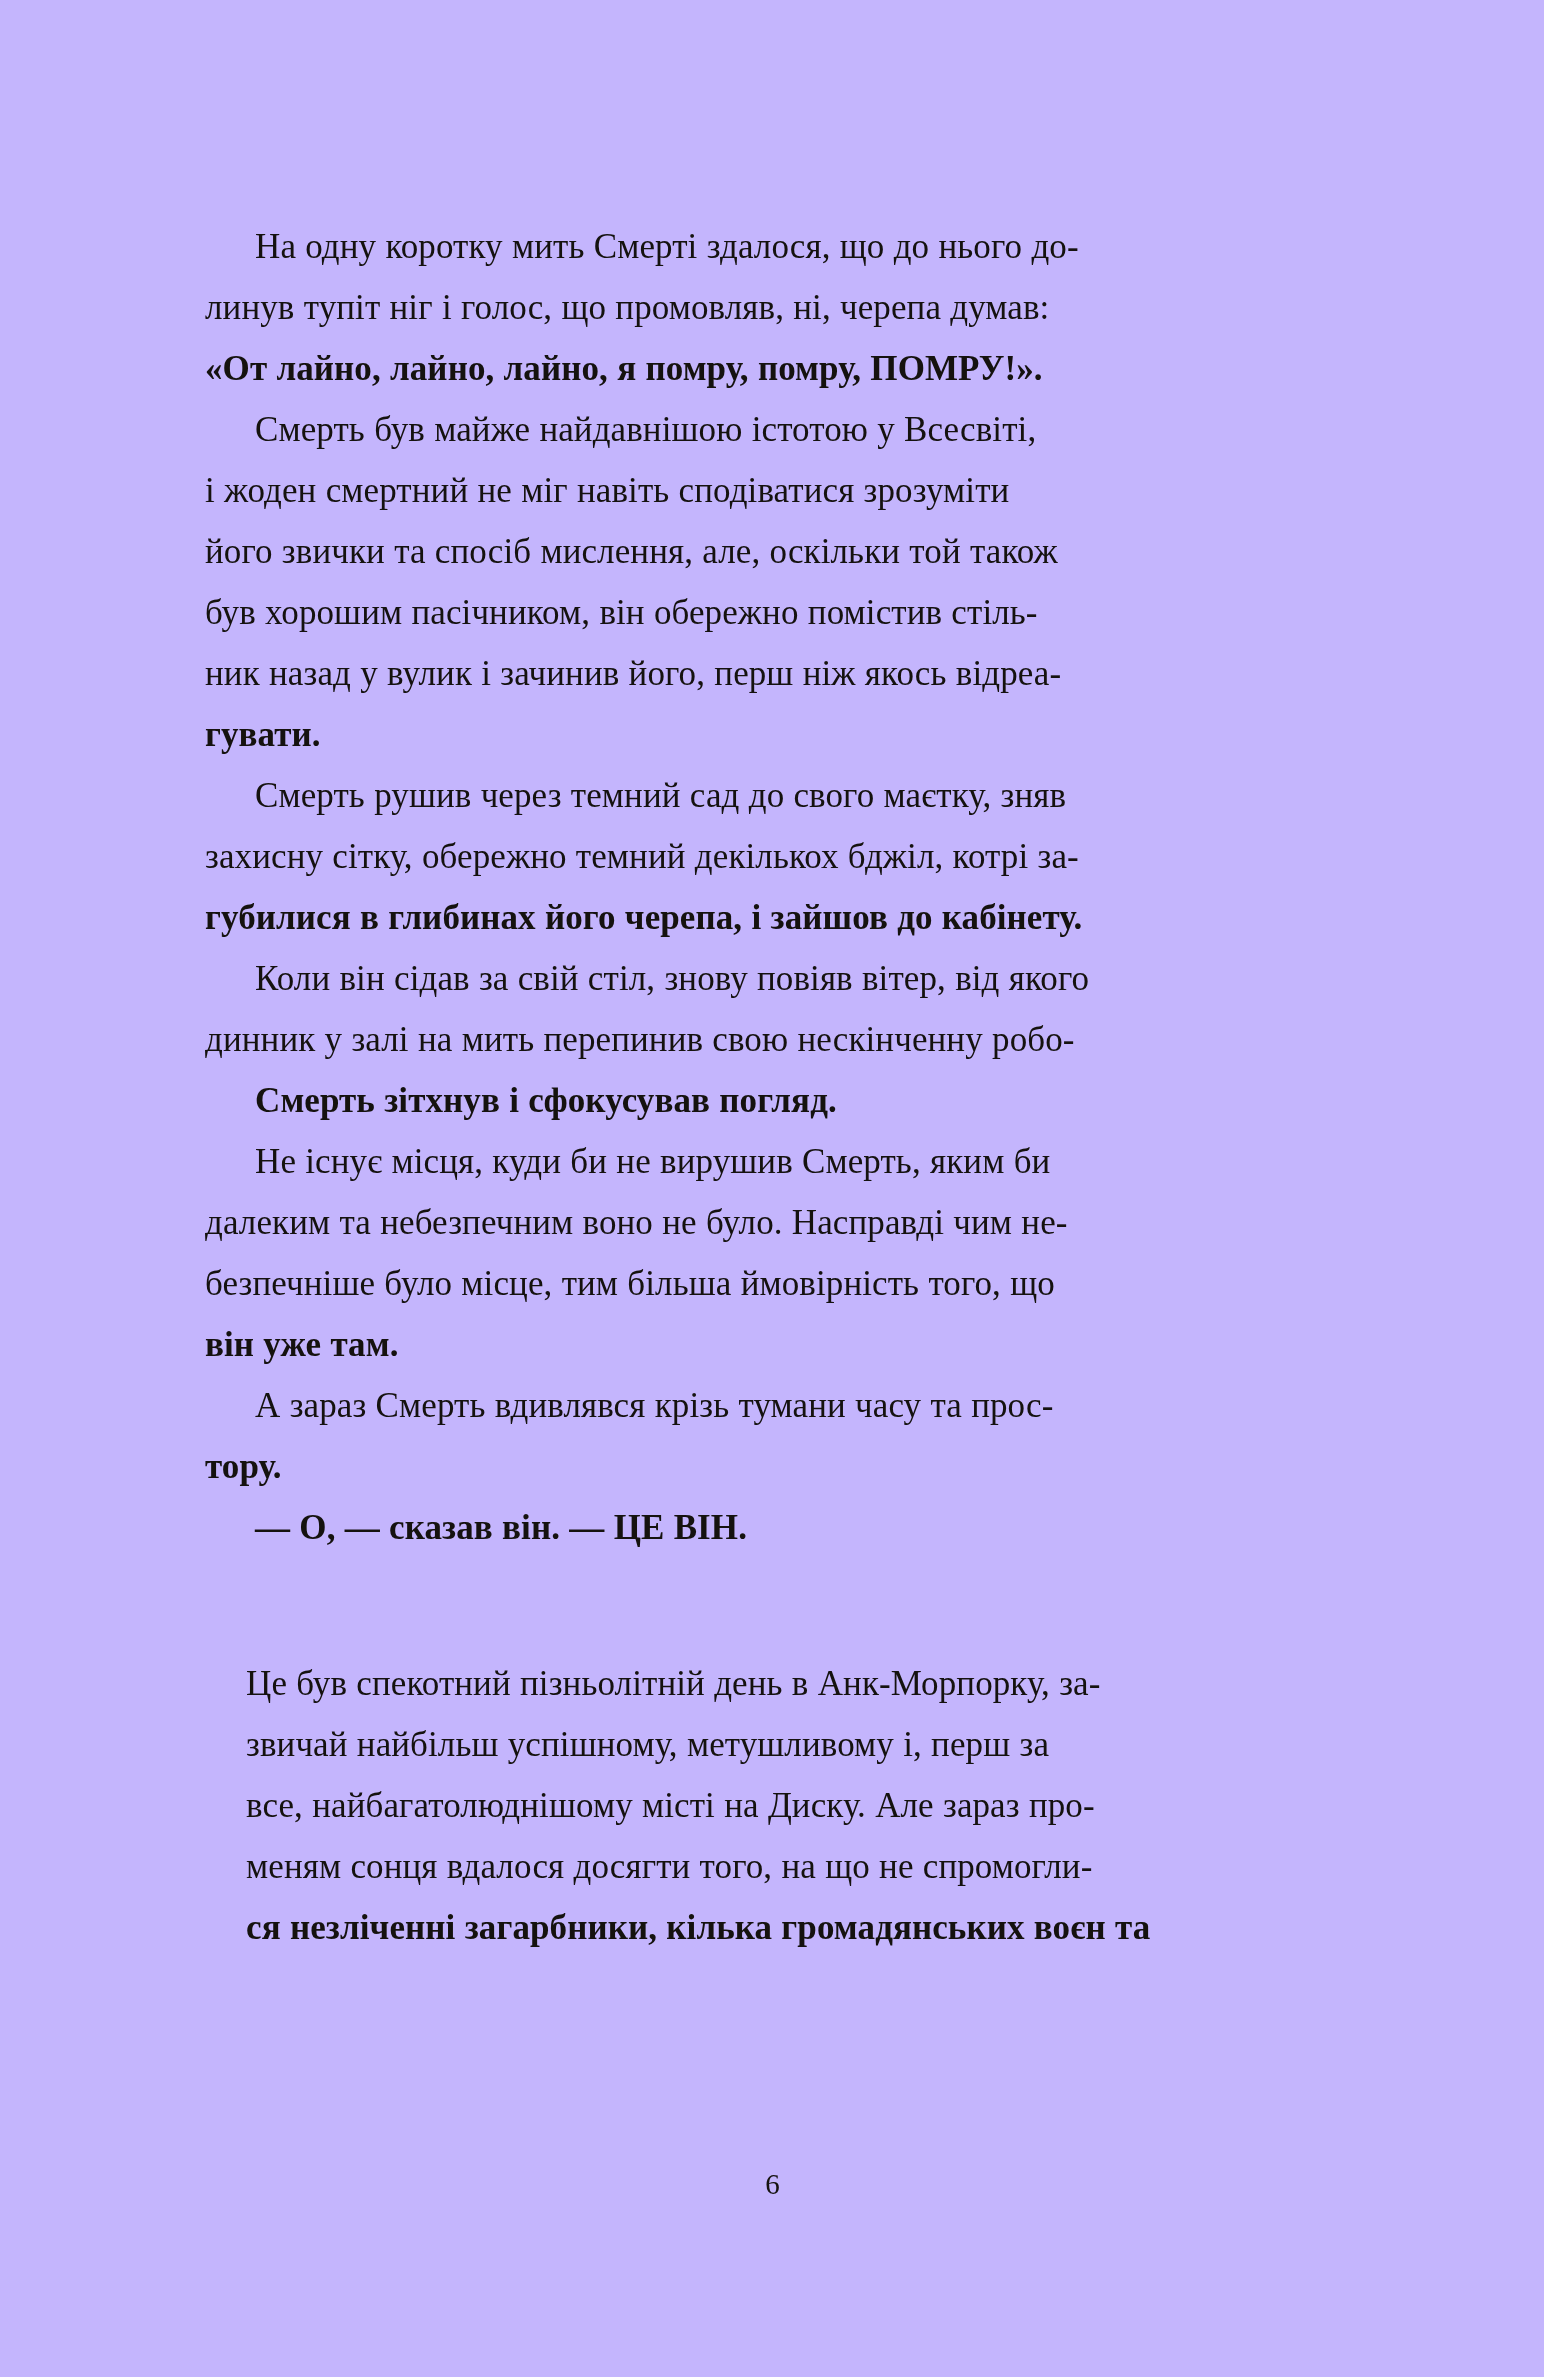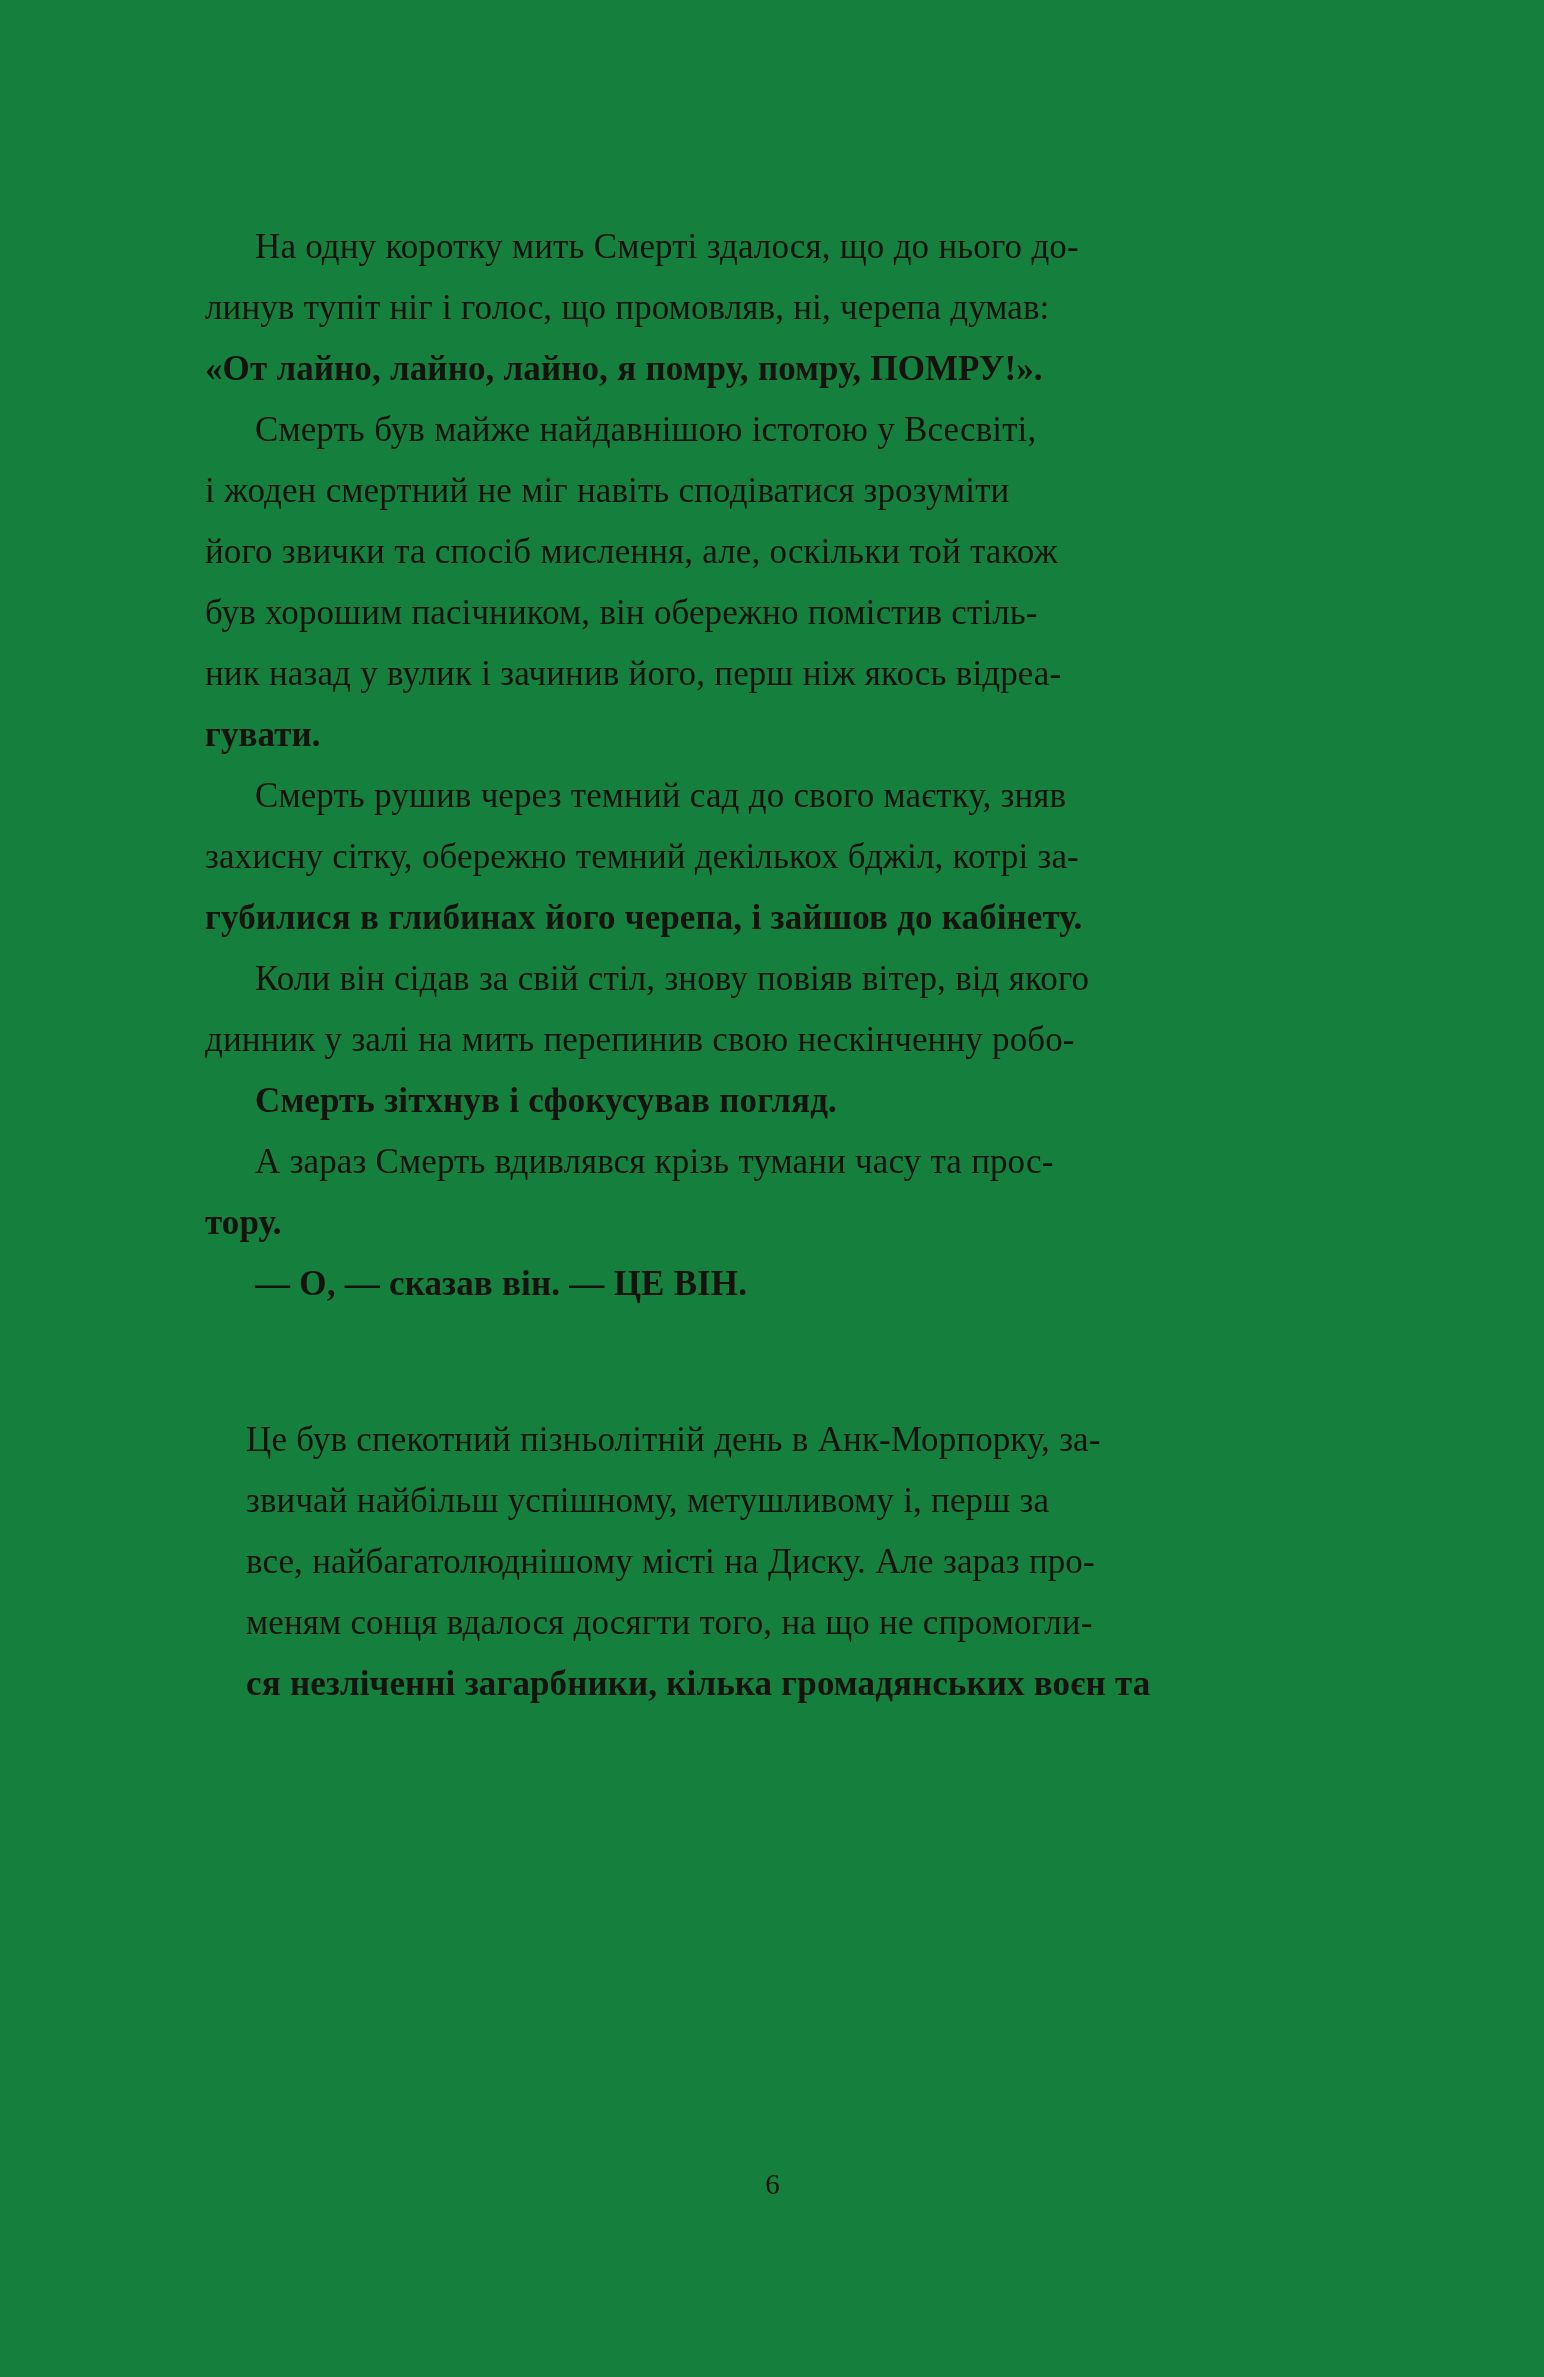--- a/index.html
+++ b/index.html
@@ -72,21 +72,21 @@
     text-align: center;
     font-size: 29px;
     line-height: 35px;
     color: #15120f;
     font-family: "Liberation Serif", "DejaVu Serif", serif;
   }
 </style>
 </head>
 <body style="color: rgb(21, 18, 15);">
 
-<div class="page" style="background: #15803d;">
+<div class="page" style="background: #c4b5fd;">
 
   <div class="text-block">
 
     <div class="section-one">
       <p class="para">
           <span class="ln first">На одну коротку мить Смерті здалося, що до нього до-</span>
           <span class="ln">линув тупіт ніг і голос, що промовляв, ні, черепа думав:</span>
           <span class="ln last">«От лайно, лайно, лайно, я помру, помру, ПОМРУ!».</span>
         </p>
       <p class="para">
@@ -103,20 +103,26 @@
           <span class="ln last">губилися в глибинах його черепа, і зайшов до кабінету.</span>
         </p>
       <p class="para">
           <span class="ln first">Коли він сідав за свій стіл, знову повіяв вітер, від якого</span>
           <span class="ln">динник у залі на мить перепинив свою нескінченну робо-</span>
         </p>
       <p class="para">
           <span class="ln first last">Смерть зітхнув і сфокусував погляд.</span>
         </p>
       <p class="para">
+          <span class="ln first">Не існує місця, куди би не вирушив Смерть, яким би</span>
+          <span class="ln">далеким та небезпечним воно не було. Насправді чим не-</span>
+          <span class="ln">безпечніше було місце, тим більша ймовірність того, що</span>
+          <span class="ln last">він уже там.</span>
+        </p>
+      <p class="para">
           <span class="ln first">А зараз Смерть вдивлявся крізь тумани часу та прос-</span>
           <span class="ln last">тору.</span>
         </p>
       <p class="para">
           <span class="ln first last">— О, — сказав він. — ЦЕ ВІН.</span>
         </p>
     </div>
 
     <div class="section-gap"></div>
 

